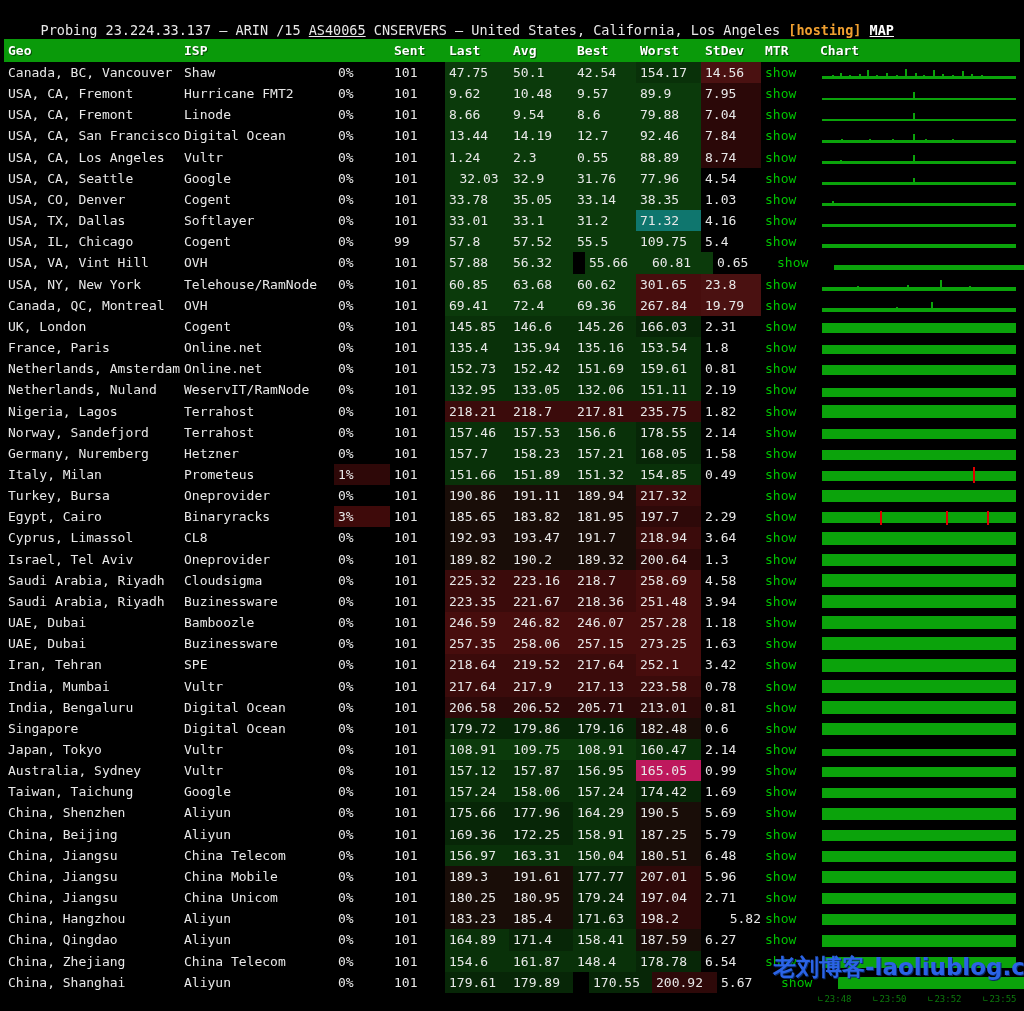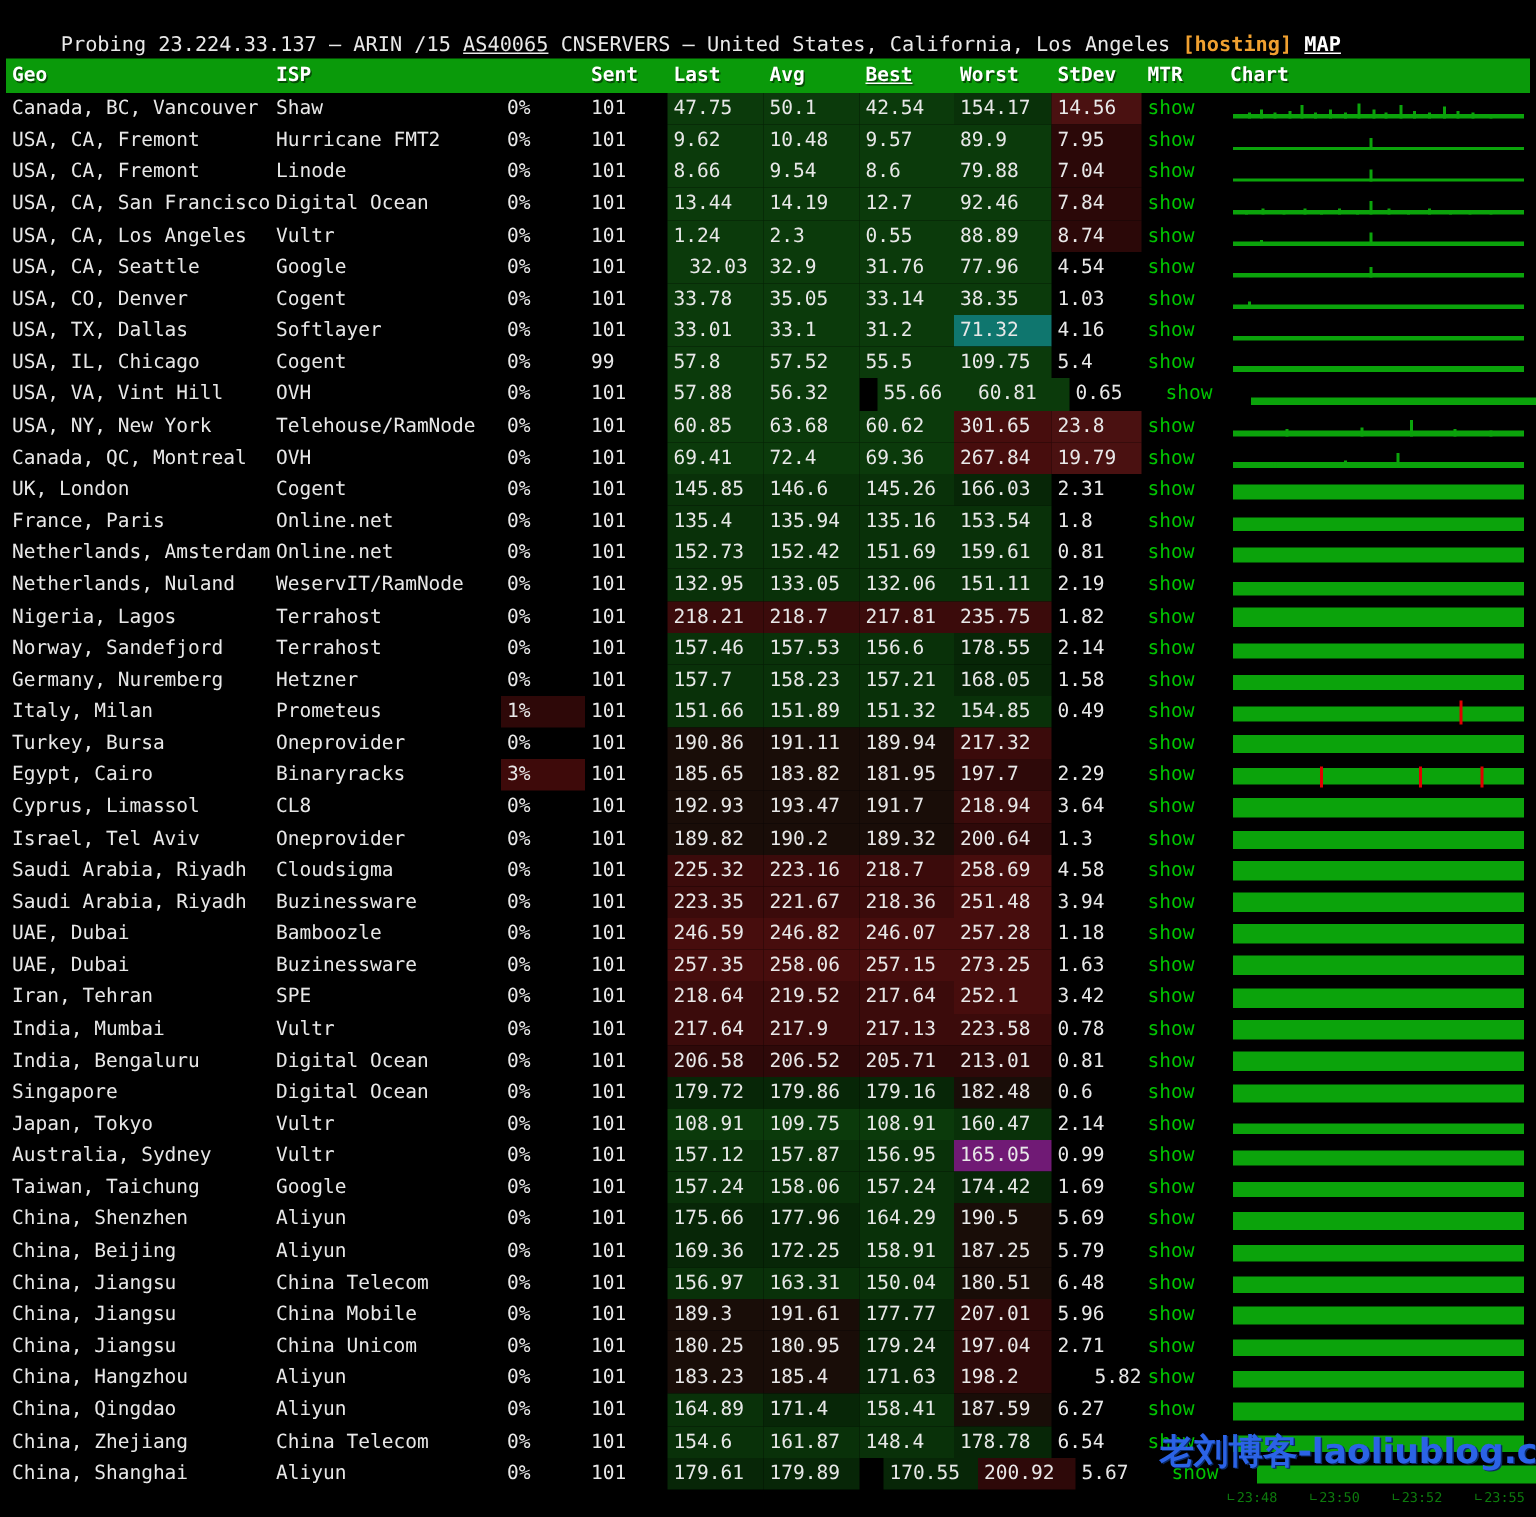--- a/index.html
+++ b/index.html
@@ -36,21 +36,21 @@
   </div>
 
   <div class="table">
     <div class="thead">
         <span class="hcell" style="width: 176px;">Geo</span>
         <span class="hcell" style="width: 154px;">ISP</span>
         <span class="hcell" style="width: 56px; margin-top: 40px;">Loss</span>
         <span class="hcell" style="width: 55px;">Sent</span>
         <span class="hcell" style="width: 64px;">Last</span>
         <span class="hcell" style="width: 64px;">Avg</span>
-        <span class="hcell" style="width: 63px; text-decoration: underline;">Best</span>
+        <span class="hcell" style="width: 63px;">Best</span>
         <span class="hcell" style="width: 65px;">Worst</span>
         <span class="hcell" style="width: 60px;">StDev</span>
         <span class="hcell" style="width: 55px;">MTR</span>
         <span class="hcell" style="width: 204px;">Chart</span>
       </div>
     <div class="tbody">
         <div class="trow">
           <div class="cell" style="width: 176px;">Canada, BC, Vancouver</div>
           <div class="cell" style="width: 154px;">Shaw</div>
           <div class="cell" style="width: 56px;">0%</div>
@@ -598,21 +598,21 @@
           </div>
         </div>
         <div class="trow">
           <div class="cell" style="width: 176px;">Australia, Sydney</div>
           <div class="cell" style="width: 154px;">Vultr</div>
           <div class="cell" style="width: 56px;">0%</div>
           <div class="cell" style="width: 55px;">101</div>
           <div class="cell" style="width: 64px; background: rgb(9, 49, 9);">157.12</div>
           <div class="cell" style="width: 64px; background: rgb(9, 49, 9);">157.87</div>
           <div class="cell" style="width: 63px; background: rgb(9, 49, 9);">156.95</div>
-          <div class="cell" style="width: 65px; background: #701a75;">165.05</div>
+          <div class="cell" style="width: 65px; background: #be185d;">165.05</div>
           <div class="cell" style="width: 60px;">0.99</div>
           <div class="cell" style="width: 55px;"><a class="show-link">show</a></div>
           <div class="cell chart-cell" style="width: 204px;">
             <div class="bar" style="height: 10.3px;"></div>
           </div>
         </div>
         <div class="trow">
           <div class="cell" style="width: 176px;">Taiwan, Taichung</div>
           <div class="cell" style="width: 154px;">Google</div>
           <div class="cell" style="width: 56px;">0%</div>

